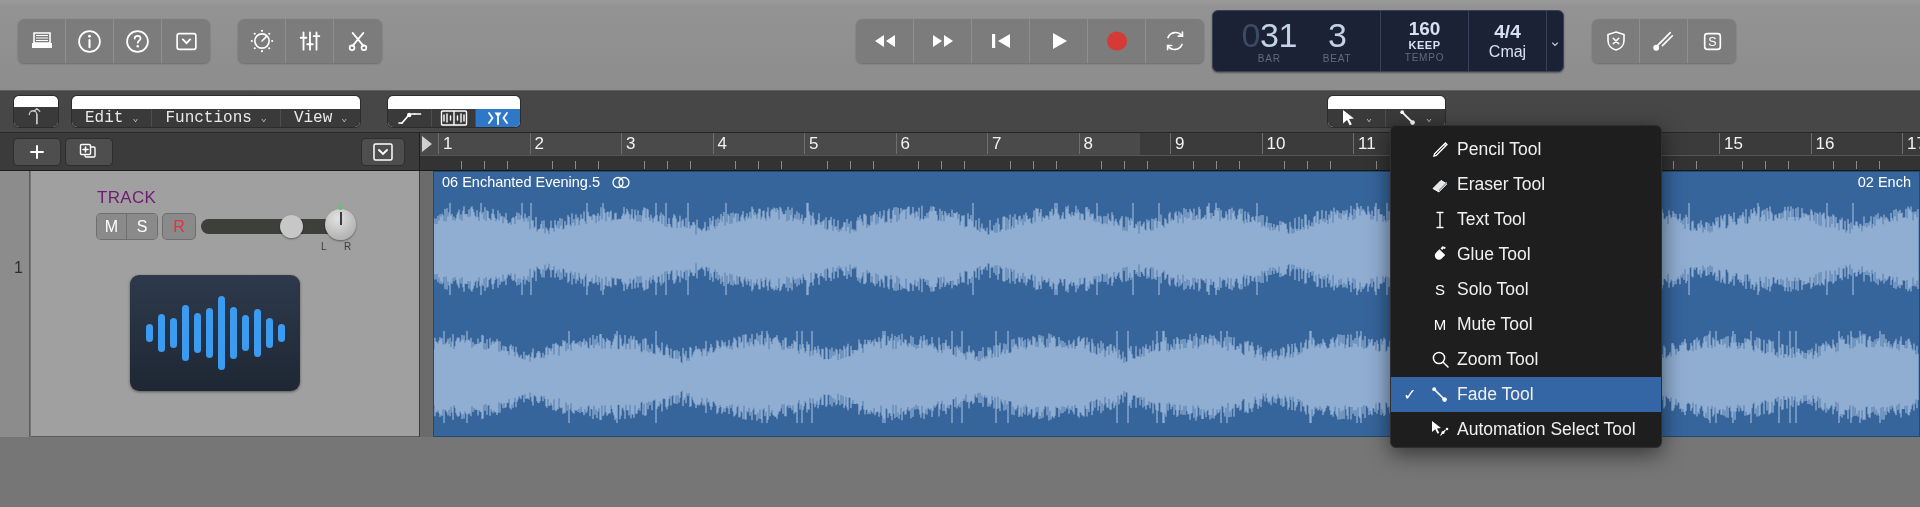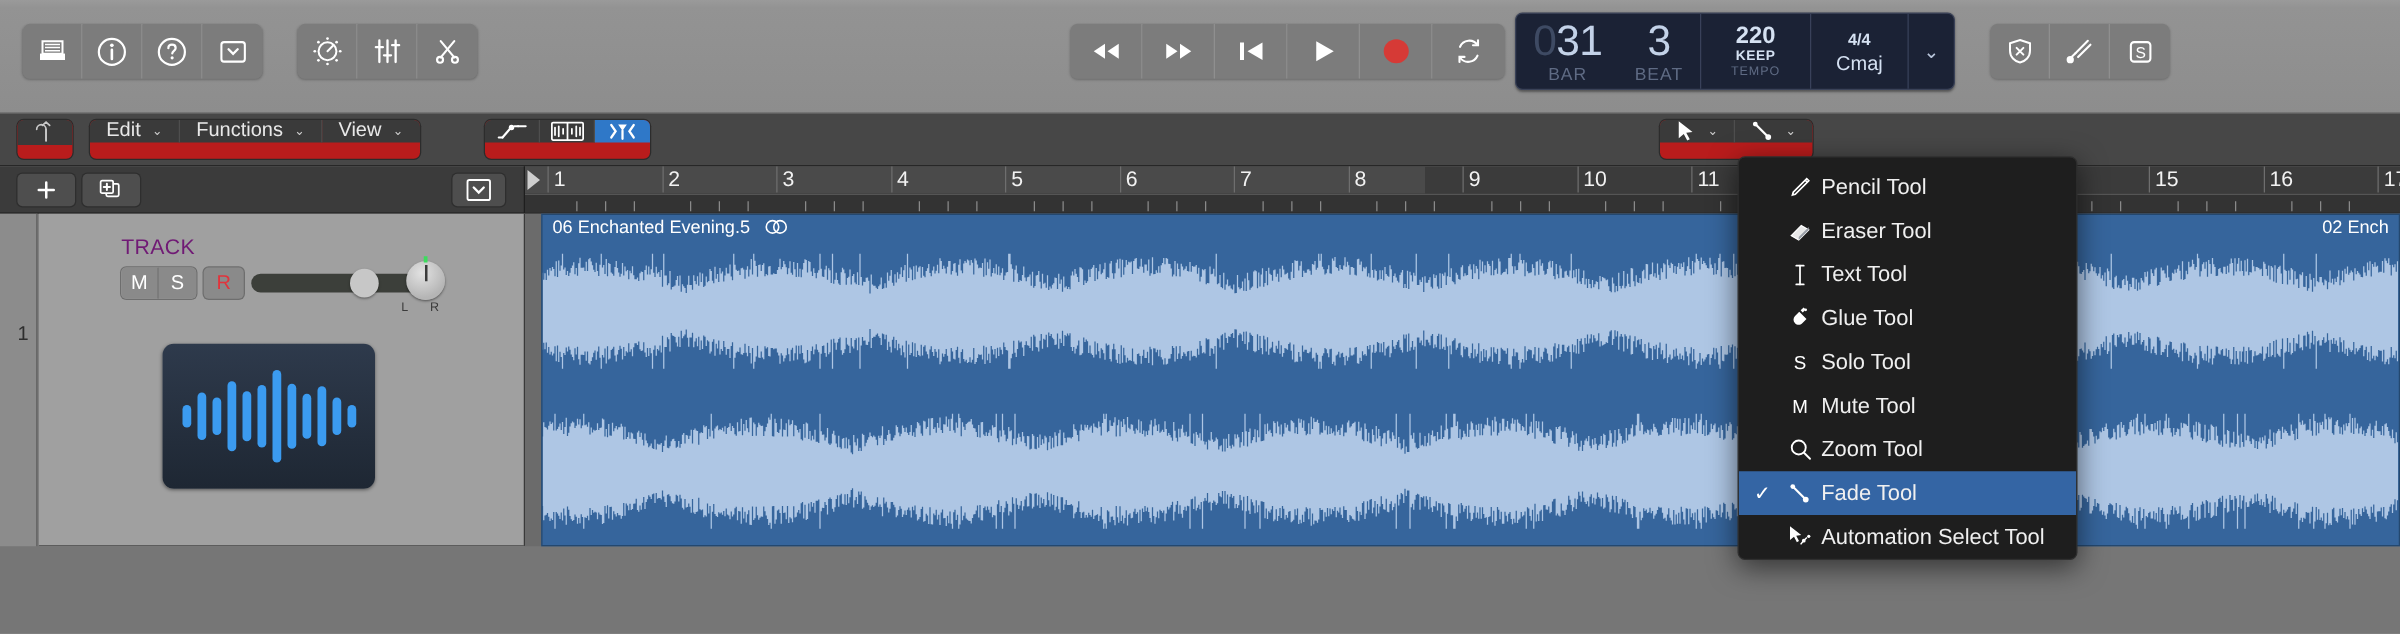--- a/index.html
+++ b/index.html
@@ -48,44 +48,45 @@
   
   .lcd{
     position:absolute; left:1212px; top:10px; width:352px; height:62px;
     background:#1b2235; border:1px solid #3a4258; border-radius:6px;
     display:flex; align-items:stretch;
     box-shadow:0 1px 2px rgba(0,0,0,.4);
   }
   .lcd-sec{ display:flex; flex-direction:column; justify-content:center; align-items:center;
             border-right:1px solid #39415a; position:relative; }
   .lcd-sec:last-child{ border-right:none; }
-  .lcd-pos{ width:148px; flex-direction:row; align-items:center; justify-content:center; gap:0; }
+  .lcd-pos{ width:168px; flex-direction:row; align-items:center; justify-content:center; gap:0; }
   .pos-col{ display:flex; flex-direction:column; align-items:center; justify-content:center; }
   .pos-big{ font-size:34px; color:#c3d2e8; line-height:34px; letter-spacing:-0.5px; font-weight:400;}
   .pos-big .dim{ color:#3e4a63; }
-  .pos-lbl{ font-size:14px; color:#6b7siz; color:#5f6b84; letter-spacing:.8px; margin-top:1px;}
+  .pos-lbl{ font-size:10px; color:#6b7siz; color:#5f6b84; letter-spacing:.8px; margin-top:1px;}
   .lcd-tempo{ width:88px; }
   .t-big{ font-size:19px; color:#d5e1f2; font-weight:700; line-height:20px;}
   .t-keep{ font-size:11px; color:#d5e1f2; font-weight:700; letter-spacing:.5px; line-height:13px;}
   .t-lbl{ font-size:10px; color:#5f6b84; letter-spacing:.8px; line-height:12px;}
   .lcd-sig{ width:78px; }
-  .s-big{ font-size:13px; color:#d5e1f2; font-weight:700; line-height:21px;}
+  .s-big{ font-size:19px; color:#d5e1f2; font-weight:700; line-height:21px;}
   .s-key{ font-size:16px; color:#d5e1f2; line-height:20px;}
   .lcd-chev{ width:auto; flex:1; }
   .chev{ color:#b9c6db; font-size:15px; }
 
   
   .menu-bar{
     position:absolute; left:0; top:91px; width:1920px; height:42px;
     background:#474747; border-bottom:1px solid #272727;
   }
   .mb-group{
-    position:absolute; top:5px; height:31px; display:flex; align-items:flex-start;
-    border-radius:5px; overflow:hidden; background:#b91c1c;
+    position:absolute; top:5px; height:31px; display:flex; align-items:flex-end;
+    border-radius:5px; overflow:hidden; background:#ffffff;
     box-shadow:0 0 0 1px #2c2c2c;
+    font-family:Liberation Mono, monospace;
   }
   .mb-item{
     display:flex; align-items:center; gap:9px; padding:0 13px;
     color:#e9e9e9; font-size:16px; border-right:1px solid #4e4e4e; cursor:default;
     background:#3a3a3a;
   }
   .mb-item:last-child{ border-right:none; }
   .mb-item .dn{ font-size:10px; color:#cfcfcf; }
   .mb-icobtn{ width:44px; justify-content:center; padding:0; }
   .mb-active{ background:#2f78c8 !important; }
@@ -267,21 +268,21 @@
       <div class="pos-col" style="margin-right:26px;">
         <div class="pos-big"><span class="dim">0</span><span>31</span></div>
         <div class="pos-lbl">BAR</div>
       </div>
       <div class="pos-col">
         <div class="pos-big">3</div>
         <div class="pos-lbl">BEAT</div>
       </div>
     </div>
     <div class="lcd-sec lcd-tempo">
-      <div class="t-big">220</div>
+      <div class="t-big">160</div>
       <div class="t-keep">KEEP</div>
       <div class="t-lbl">TEMPO</div>
     </div>
     <div class="lcd-sec lcd-sig">
       <div class="s-big">4/4</div>
       <div class="s-key">Cmaj</div>
     </div>
     <div class="lcd-sec lcd-chev">
       <span class="chev">⌄</span>
     </div>

